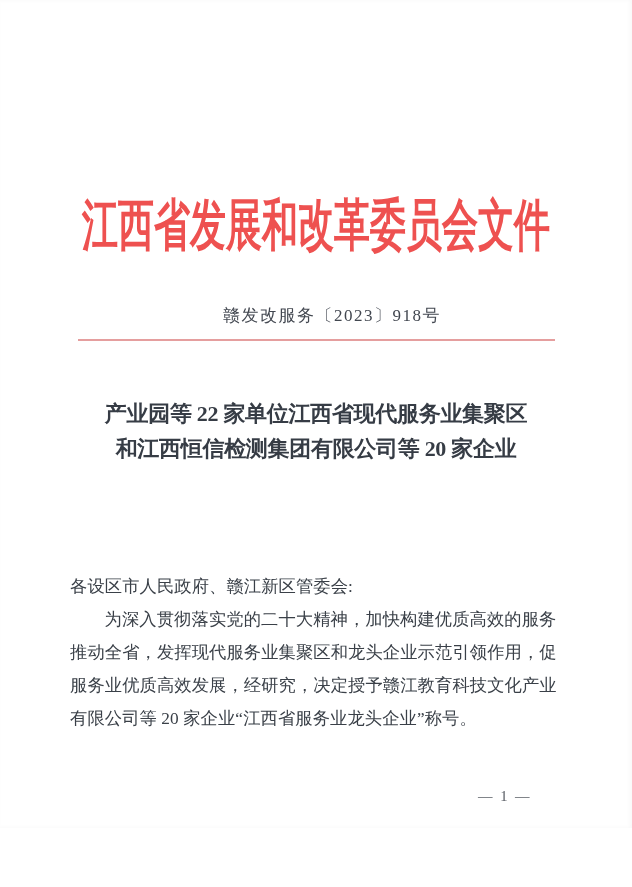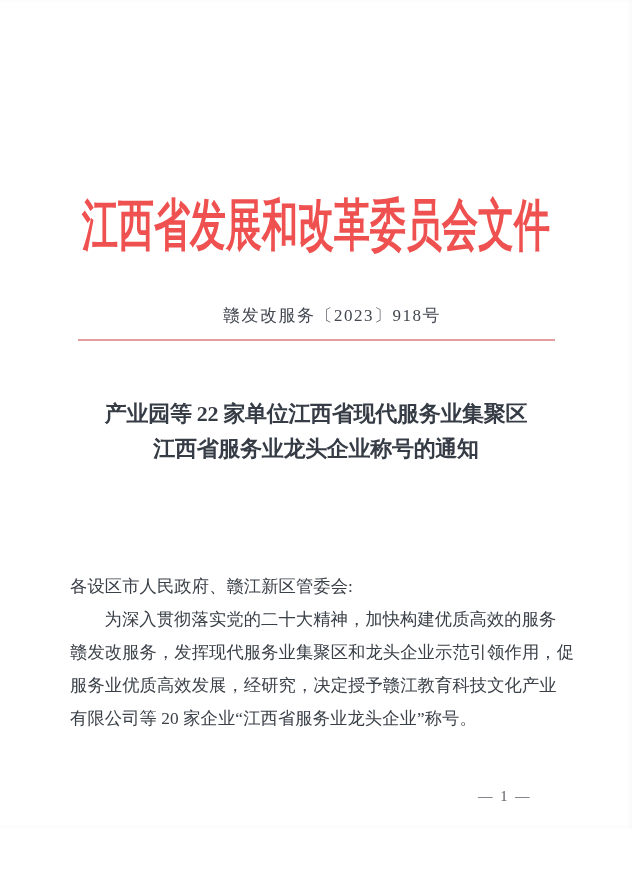--- a/index.html
+++ b/index.html
@@ -104,26 +104,26 @@
 <div class="page">
 
   <div class="red-header">江西省发展和改革委员会文件</div>
 
   <div class="doc-number">赣发改服务〔2023〕918号</div>
 
   <div class="red-line"></div>
 
   <div class="notice-title">
     <div class="t-line">产业园等 22 家单位江西省现代服务业集聚区</div>
-    <div class="t-line">江西省服务业龙头企业称号的通知</div>
+    <div class="t-line">和江西恒信检测集团有限公司等 20 家企业</div>
   </div>
 
   <div class="doc-body">
     <div class="b-line">各设区市人民政府、赣江新区管委会:</div>
     <div class="b-line indent">为深入贯彻落实党的二十大精神，加快构建优质高效的服务</div>
-    <div class="b-line">赣发改服务，发挥现代服务业集聚区和龙头企业示范引领作用，促</div>
+    <div class="b-line">推动全省，发挥现代服务业集聚区和龙头企业示范引领作用，促</div>
     <div class="b-line">服务业优质高效发展，经研究，决定授予赣江教育科技文化产业</div>
     <div class="b-line">有限公司等 20 家企业“江西省服务业龙头企业”称号。</div>
   </div>
 
   <div class="page-number">— 1 —</div>
 
 </div>
 
 </body></html>

